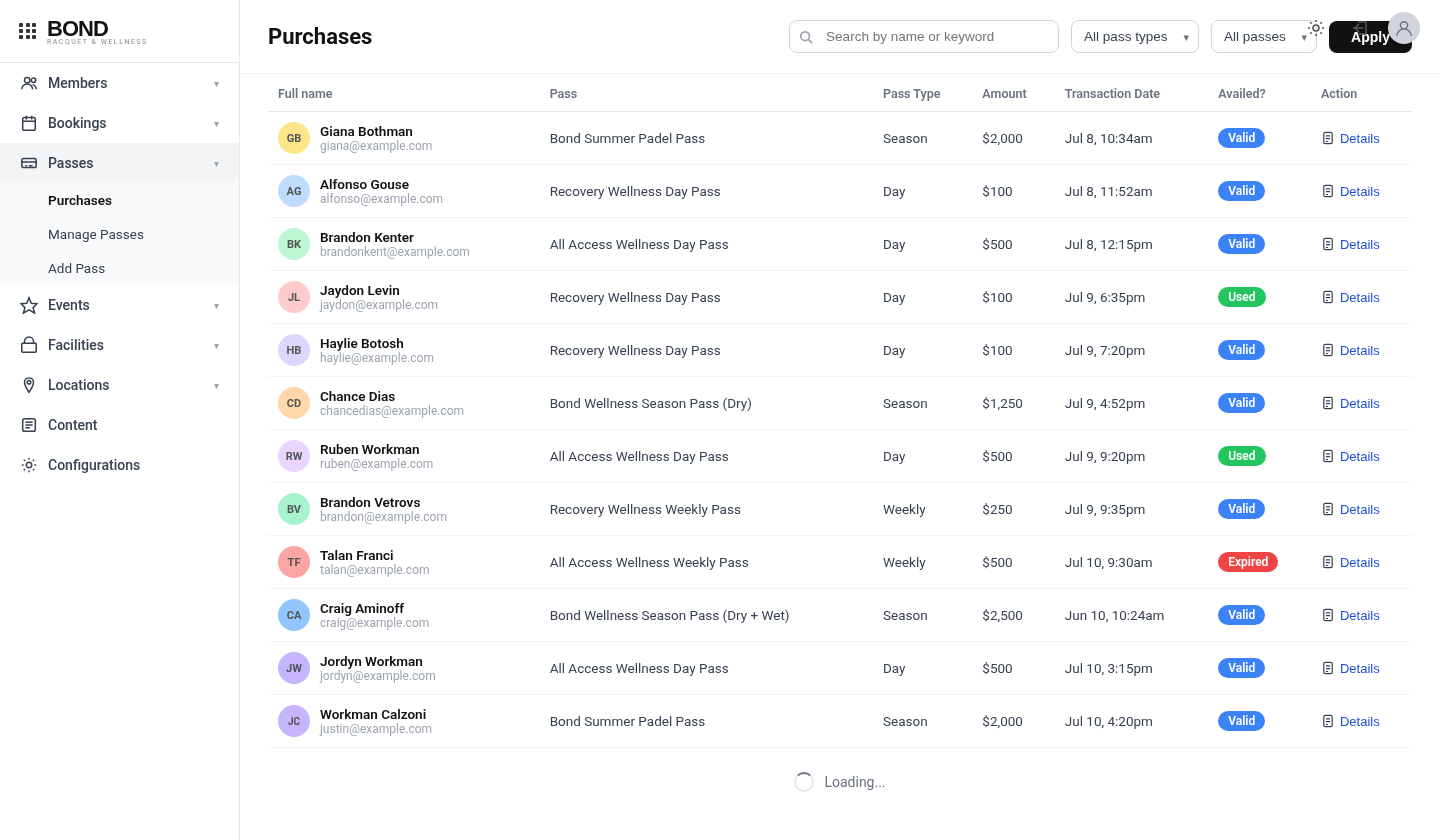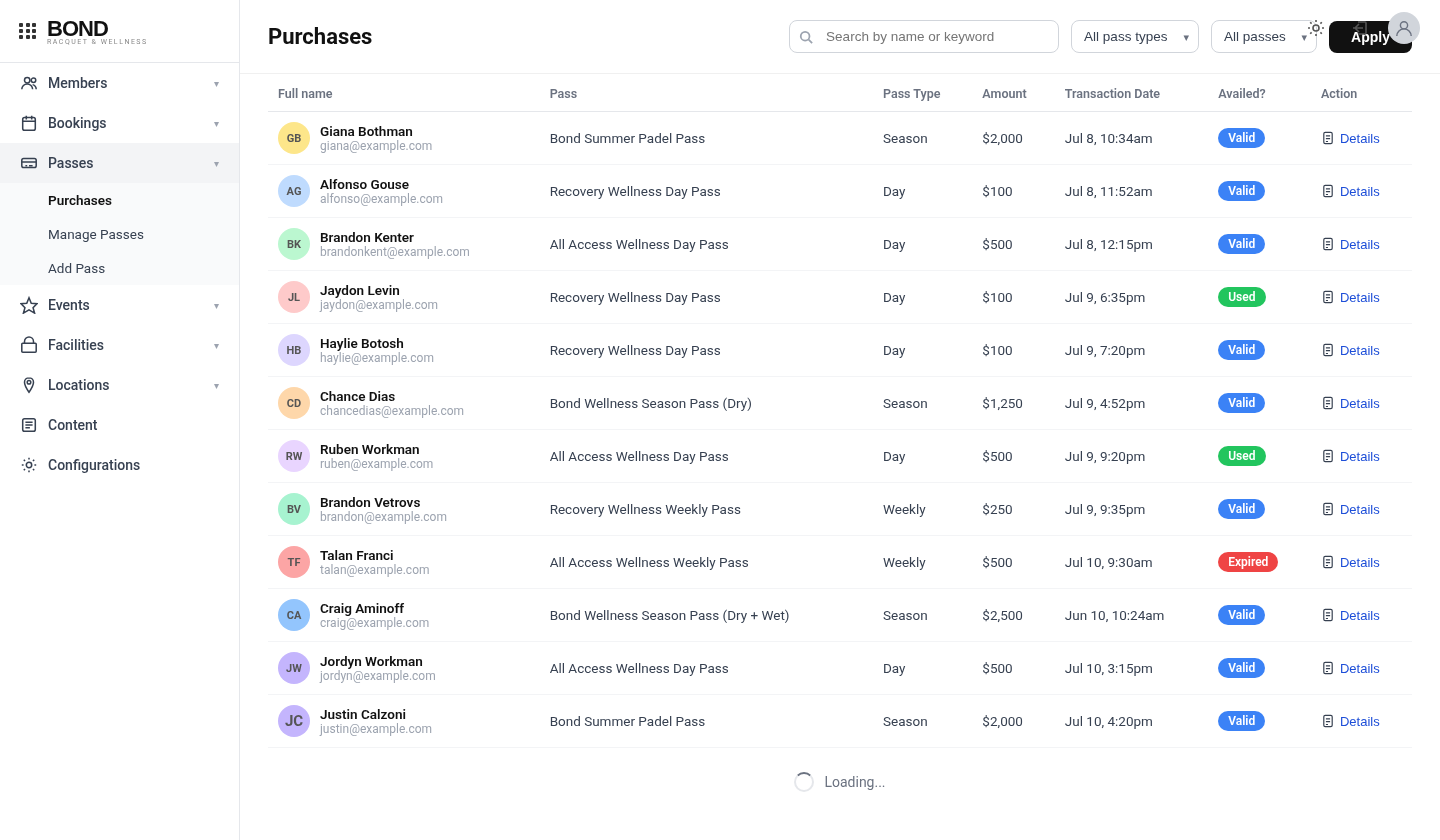--- a/index.html
+++ b/index.html
@@ -769,24 +769,24 @@
                   <path d="M7 7h6M7 11h6M7 15h3"></path>
         </svg>
         Details
       </button>
     </td>
   </tr>
           <tr>
     <td>
       <div class="user-cell">
         <div class="user-avatar" style="background:#c4b5fd">
-          <span style="font-size:15px;font-weight:700;color:#555;">JC</span>
-        </div>
-        <div>
-          <div class="user-name">Justin Calzoni</div>
+          <span style="font-size:10px;font-weight:700;color:#555;">JC</span>
+        </div>
+        <div>
+          <div class="user-name">Workman Calzoni</div>
           <div class="user-email">justin@example.com</div>
         </div>
       </div>
     </td>
     <td>Bond Summer Padel Pass</td>
     <td>Season</td>
     <td>$2,000</td>
     <td>Jul 10, 4:20pm</td>
     <td>
       <span class="badge badge-valid">Valid</span>

